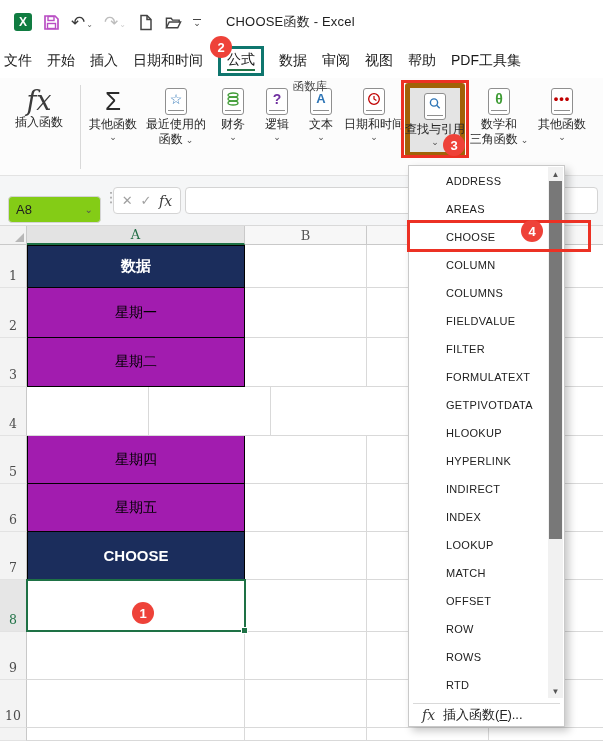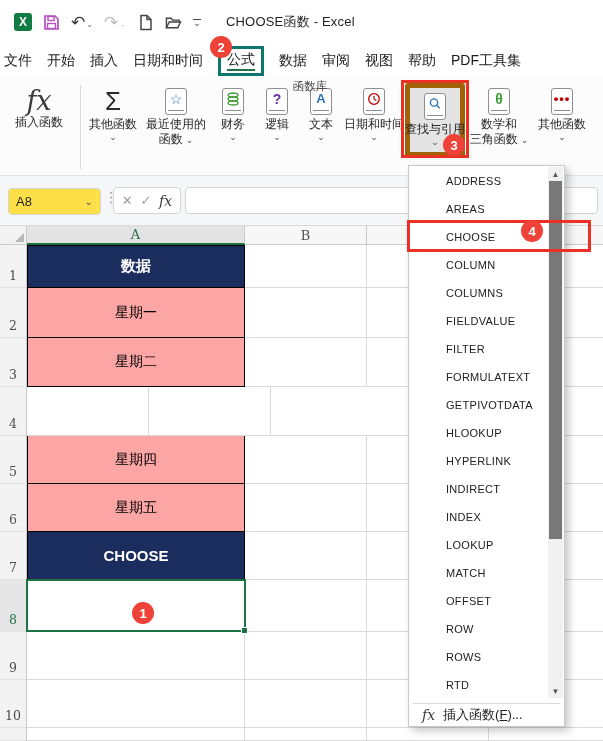--- a/index.html
+++ b/index.html
@@ -51,21 +51,21 @@
   .g-dots { color:#c00000; font-size:13px; font-weight:bold; letter-spacing:1px; }
   .chev { font-size:9px; color:#4f4f4f; line-height:10px; }
   .line2 { display:flex; align-items:center; gap:3px; }
   .rb-btn.pressed { background:#e4e4e4; border:5px solid #a16207; border-radius:3px; padding:2px 1px 5px 1px; }
   .anno-ring3 { position:absolute; inset:-8px -9px -6px -9px; border:3px solid #EC3124; pointer-events:none; z-index:12; }
   .grp-label { position:absolute; left:265px; top:79px; width:90px; text-align:center; font-size:11.5px; color:#3f3f3f; }
 
   
   .fbar { position:absolute; left:0; top:176px; width:603px; height:50px; background:#f5f6f7;
           border-bottom:1px solid #d9d9d9; }
-  .namebox { position:absolute; left:8px; top:12px; width:93px; height:27px; background:#fde047;
+  .namebox { position:absolute; left:8px; top:20px; width:93px; height:27px; background:#84cc16;
              border:1px solid #d4d4d4; border-radius:4px; display:flex; align-items:center;
              padding:0 7px; font-size:13px; color:#1f1f1f; }
   .namebox .nb-chev { margin-left:auto; font-size:10px; color:#555; }
   .fdots { position:absolute; left:104px; top:13px; color:#9a9a9a; font-size:14px; letter-spacing:0; }
   .fxgroup { position:absolute; left:113px; top:11px; width:68px; height:27px; background:#fff;
              border:1px solid #d4d4d4; border-radius:4px; display:flex; align-items:center;
              justify-content:space-evenly; }
   .fxgroup .x { color:#a0a0a0; font-size:13px; }
   .fxgroup .ck { color:#a0a0a0; font-size:13px; }
   .fxgroup .fx { font-family:"DejaVu Serif", serif; font-style:italic; font-size:14px; color:#3c3c3c; }
@@ -90,21 +90,21 @@
             display:flex; align-items:flex-end; justify-content:center; padding-bottom:4px;
             font-family:"DejaVu Serif", serif; font-size:12.5px; color:#4c4c4c; }
   .rowhdr.sel { background:#e6e6e6; color:#1E7145; }
   .cA { width:218px; display:flex; align-items:center; justify-content:center; font-size:14px; color:#000; }
   .cB { width:122px; border-right:1px solid #d9d9d9; border-bottom:1px solid #d9d9d9; }
   .cC { width:122px; border-right:1px solid #d9d9d9; border-bottom:1px solid #d9d9d9; }
   .cD { flex:1; border-bottom:1px solid #d9d9d9; }
   .tnavy { background:#1B2D5C; color:#fff; font-weight:bold; font-size:15px;
            border-left:1.5px solid #000; border-right:1.5px solid #000; border-bottom:1.5px solid #000; }
   .ttop { border-top:1.5px solid #000; }
-  .tdata { background:#fca5a5; border-left:1.5px solid #000; border-right:1.5px solid #000; border-bottom:1.5px solid #000; }
+  .tdata { background:#a21caf; border-left:1.5px solid #000; border-right:1.5px solid #000; border-bottom:1.5px solid #000; }
   .tplain { border-right:1px solid #d9d9d9; border-bottom:1px solid #d9d9d9; }
 
   .sel-overlay { position:absolute; left:26px; top:353px; width:220px; height:53px;
                  border:2px solid #1E7145; z-index:3; pointer-events:none; }
   .fill-handle { position:absolute; right:-4px; bottom:-4px; width:7px; height:7px;
                  background:#1E7145; border:1px solid #fff; pointer-events:auto; }
 
   
   .badge { position:absolute; width:22px; height:22px; border-radius:50%; background:#EE4239;
            color:#fff; font-size:13px; font-weight:bold; display:flex; align-items:center;

